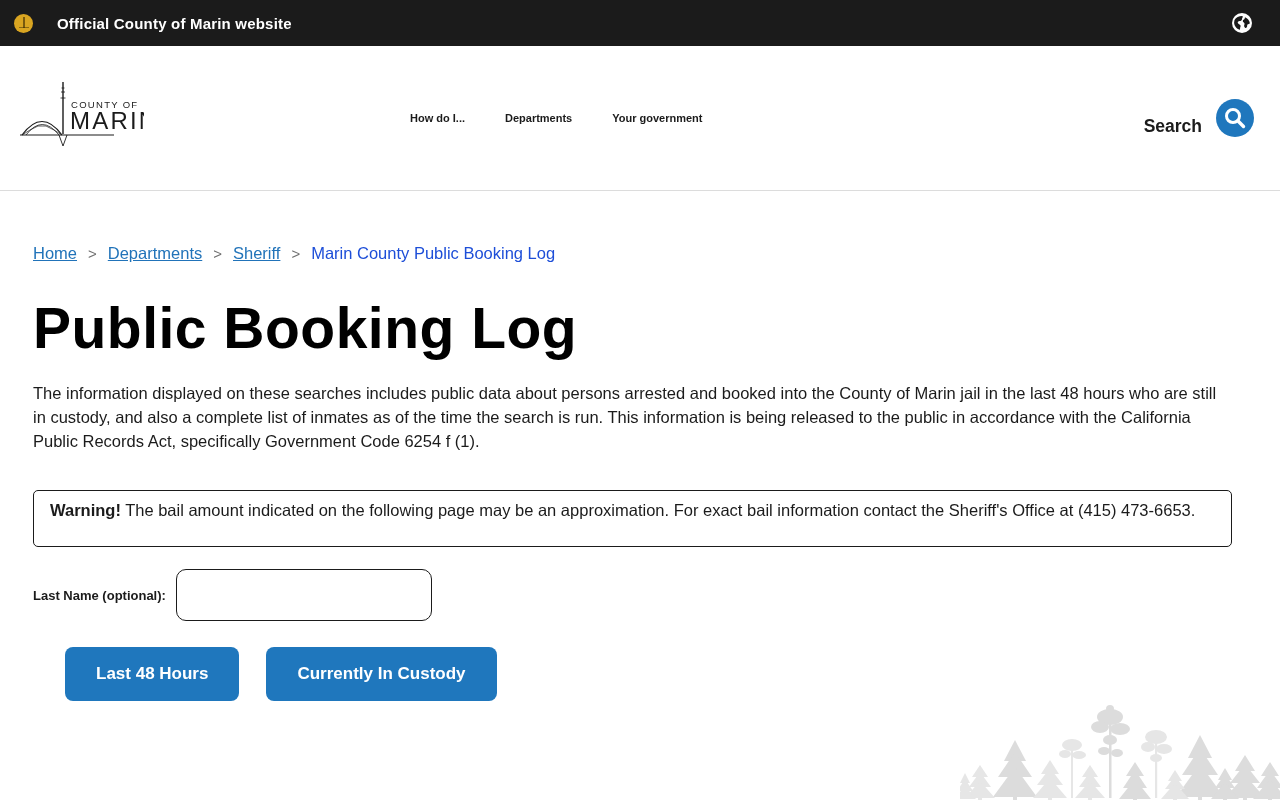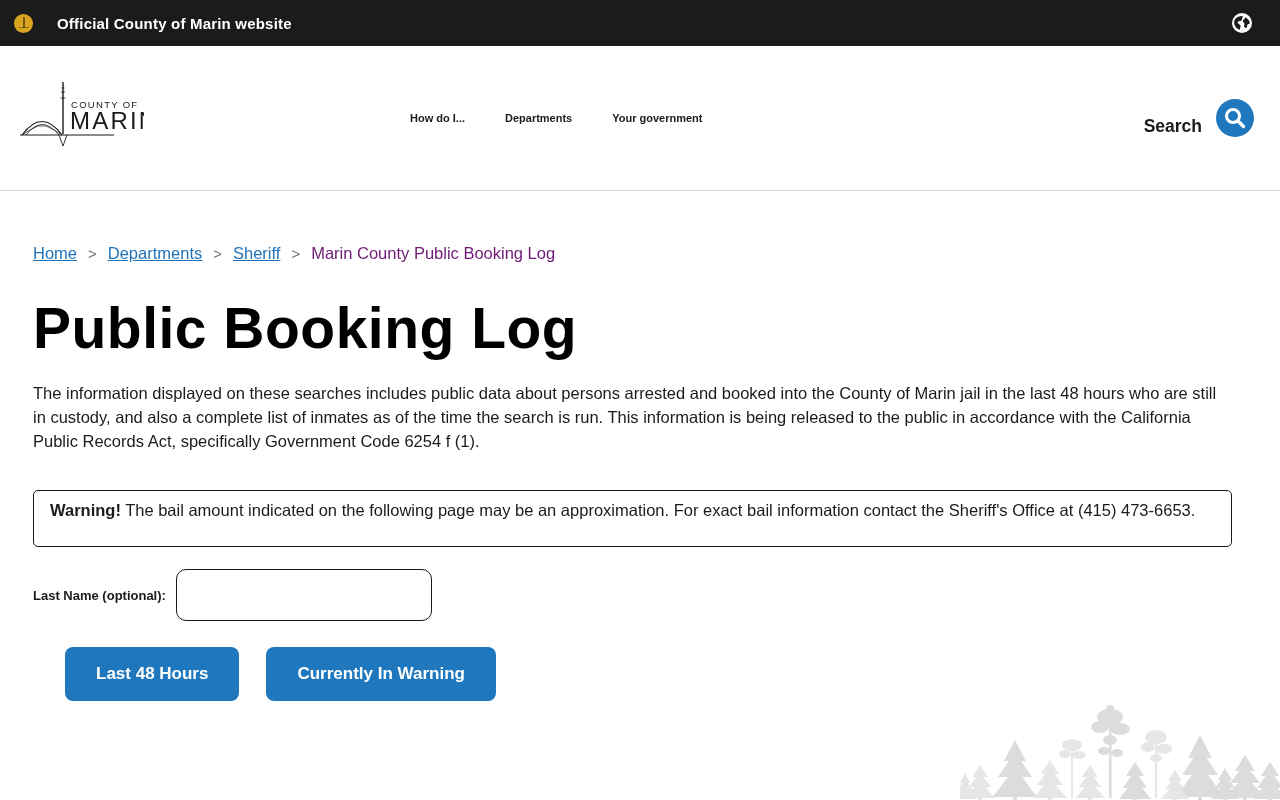--- a/index.html
+++ b/index.html
@@ -56,21 +56,21 @@
 
   
   .container { margin: 0 48px 0 33px; }
 
   .breadcrumb {
     margin-top: 53px; font-size: 16.5px;
     display: flex; align-items: center; flex-wrap: wrap;
   }
   .crumb-link { color: #2173b9; text-decoration: underline; cursor: pointer; }
   .crumb-sep { color: #6f6f6f; margin: 0 11px; font-size: 15px; }
-  .crumb-current { color: #701a75; }
+  .crumb-current { color: #1d4ed8; }
 
   .page-title {
     font-size: 57px; font-weight: 900; letter-spacing: 0.5px;
     margin: 32px 0 20px; color: #000000;
   }
 
   .intro {
     font-size: 16.5px; line-height: 1.46; margin: 0 0 37px;
     color: #1b1b1b; max-width: 1206px;
   }
@@ -178,21 +178,21 @@
     <span class="warning-label">Warning!</span><span> The bail amount indicated on the following page may be an approximation. For exact bail information contact the Sheriff's Office at (415) 473-6653.</span>
   </div>
 
   <div class="form-row">
     <label class="field-label">Last Name (optional):</label>
     <input class="lastname-input" type="text" value="" style="">
   </div>
 
   <div class="button-row">
     <button class="action-btn">Last 48 Hours</button>
-    <button class="action-btn">Currently In Warning</button>
+    <button class="action-btn">Currently In Custody</button>
   </div>
 
 </div>
 
 <svg class="forest" viewBox="0 0 320 105" aria-hidden="true">
 
   <g class="tree">
     <rect x="149" y="14" width="2.5" height="89"></rect>
     <ellipse cx="150" cy="14" rx="4" ry="4"></ellipse>
     <ellipse cx="150" cy="22" rx="13" ry="8"></ellipse>

